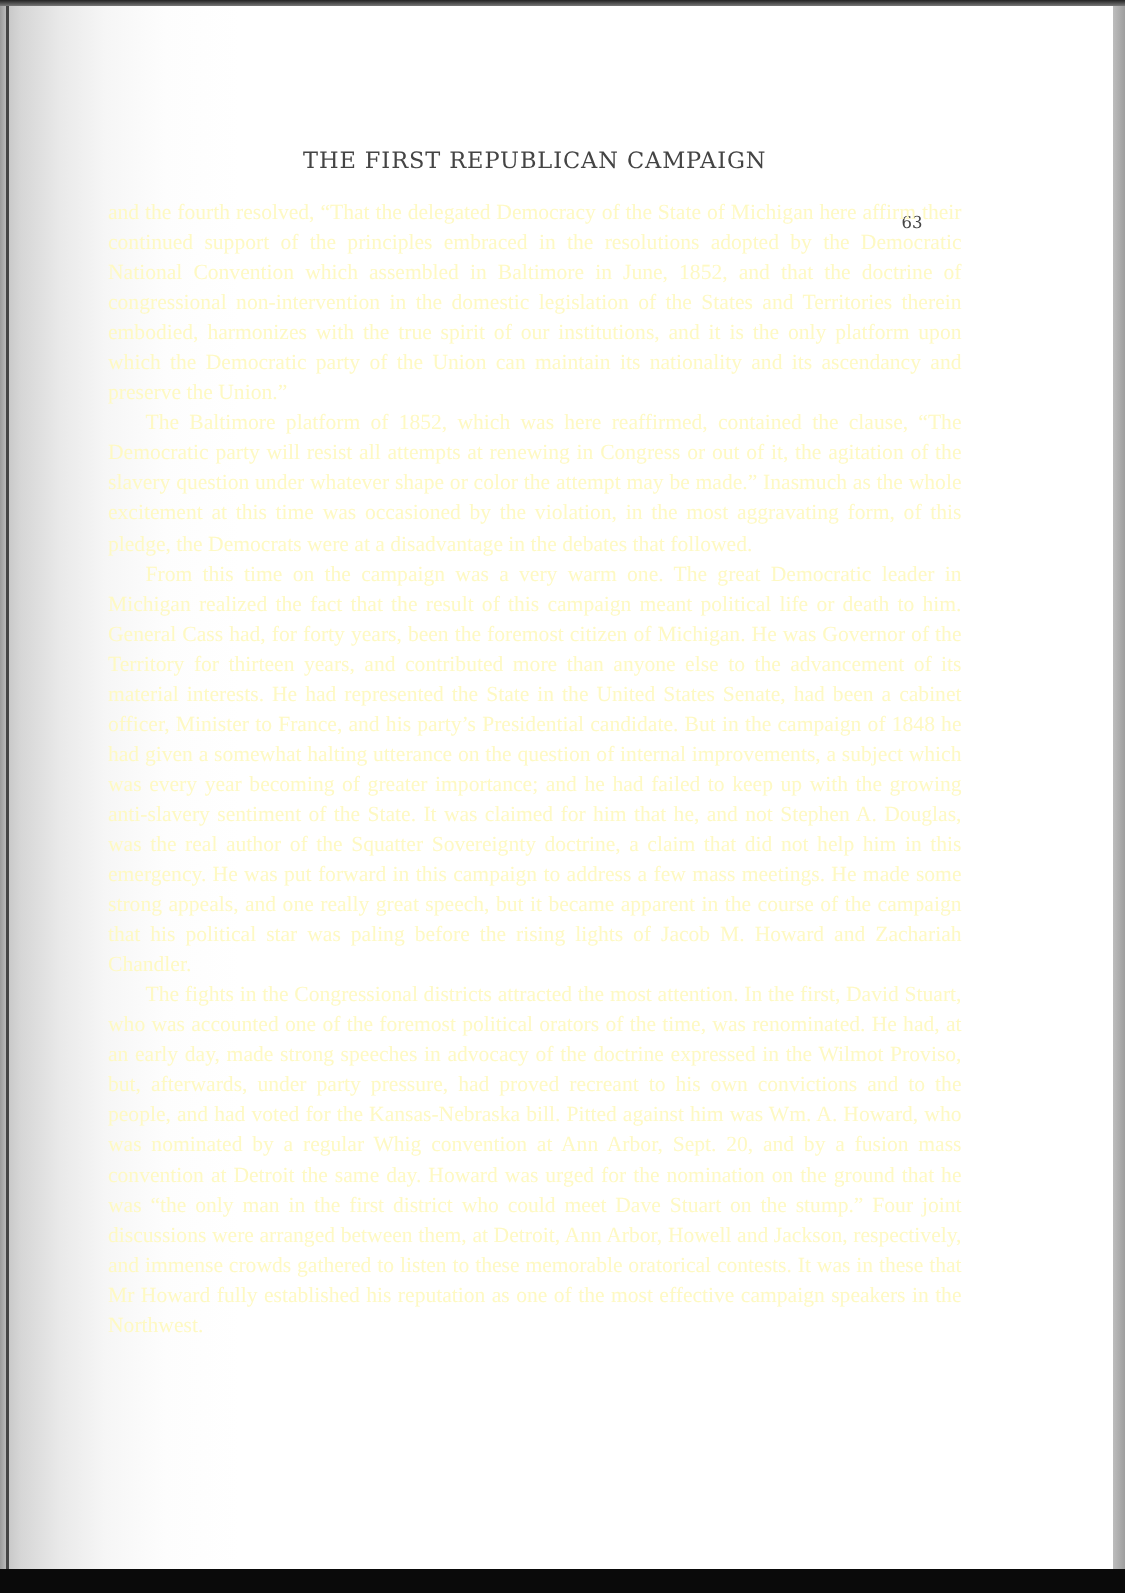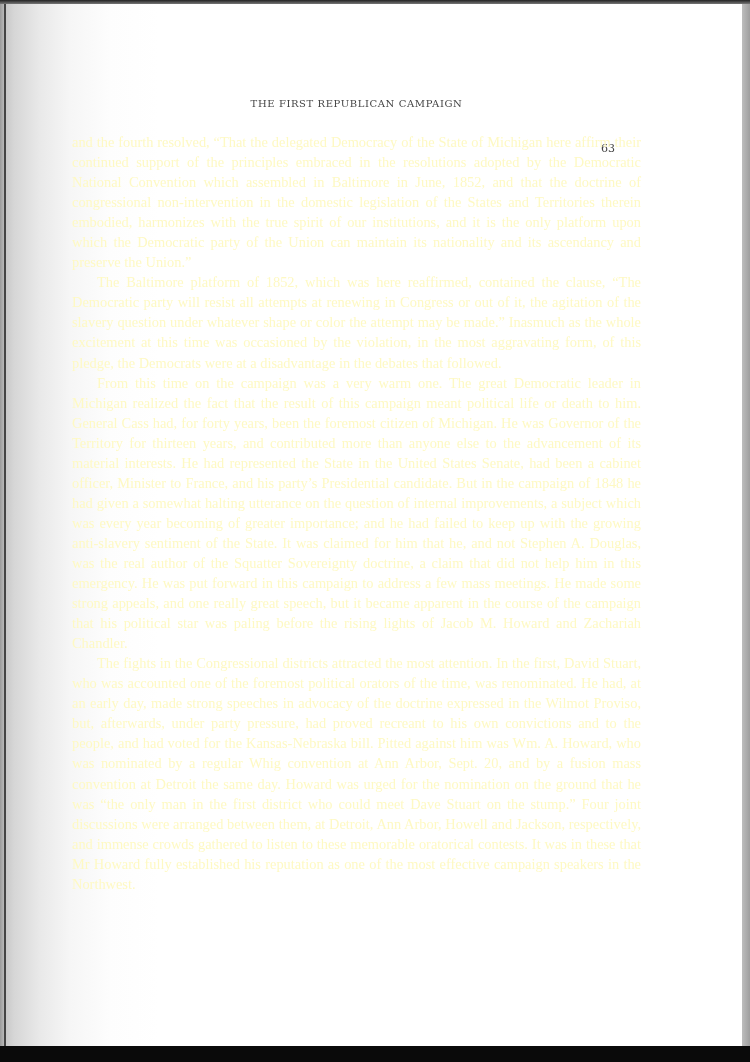--- a/index.html
+++ b/index.html
@@ -26,21 +26,21 @@
   .bottom-edge {
     position: absolute; left: 0; top: 1046px; width: 750px; height: 16px;
     background: #0a0a0a;
   }
   .running-head {
     position: absolute; left: 72px; top: 98px; width: 569px; height: 18px;
     font-family: "DejaVu Serif", serif; color: #444;
   }
   .running-title {
     position: absolute; left: 0; right: 0; top: 0; text-align: center;
-    font-size: 10px; letter-spacing: 0.6px;
+    font-size: 15px; letter-spacing: 0.6px;
   }
   .page-number {
     position: absolute; right: 26px; top: 0; font-size: 11px; margin-top: 44px;
   }
   .body-text {
     position: absolute; left: 72px; top: 132px; width: 569px;
     font-family: "Liberation Serif", serif; font-size: 14.4px; line-height: 20.05px;
     color: #fef9c3; text-align: justify; hyphens: manual;
   }
   .body-text p { margin: 0; }

